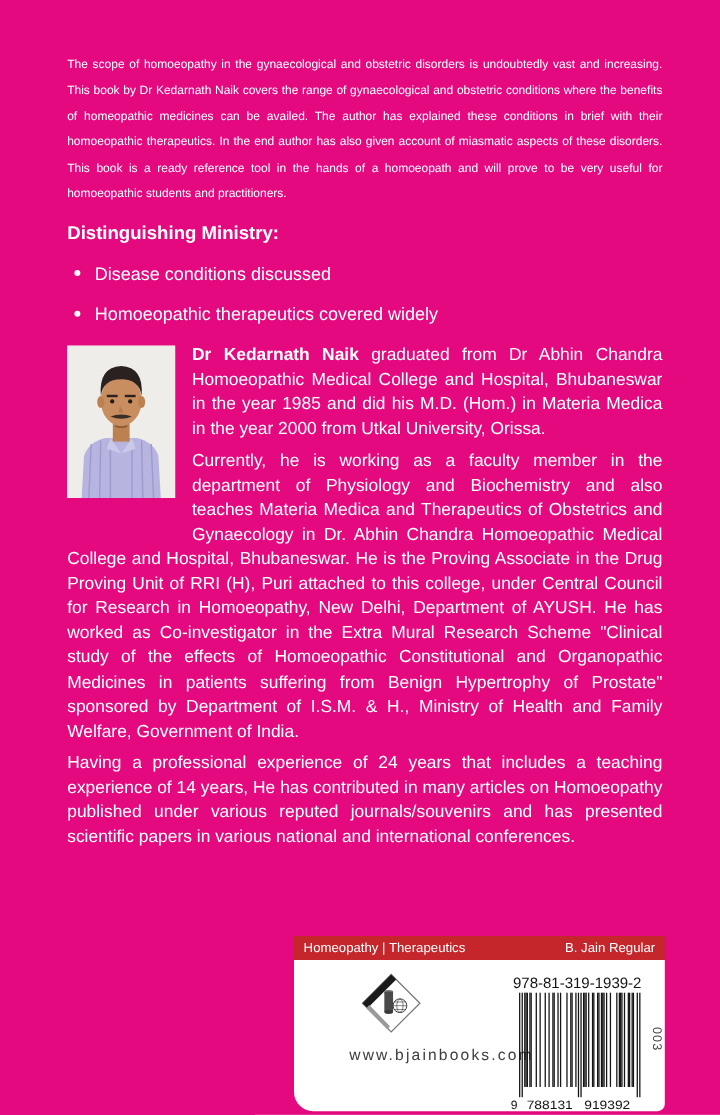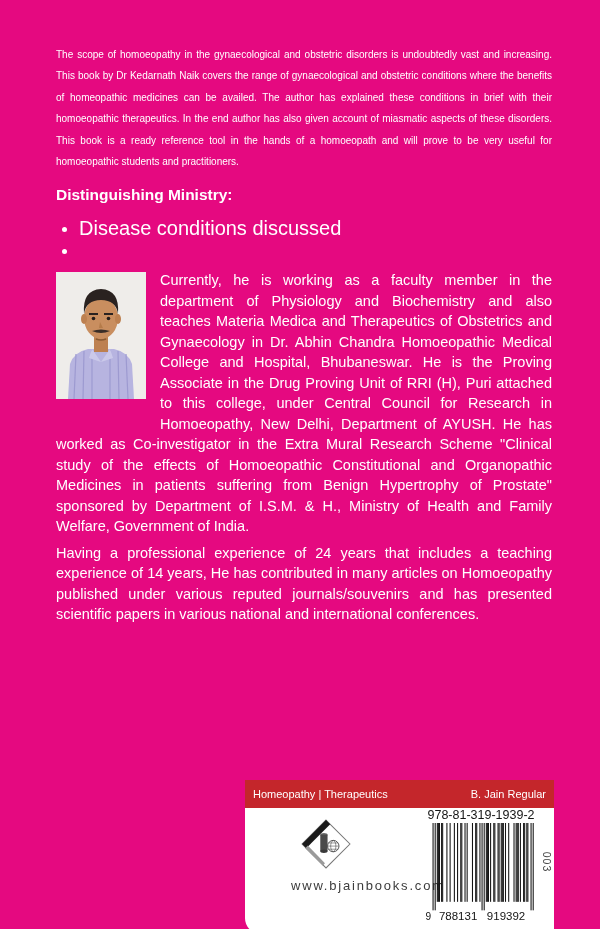--- a/index.html
+++ b/index.html
@@ -6,54 +6,55 @@
     --background:#E50980; --bar-red:#C4262B; --text:#FFFFFF;
     --label-bg:#FFFFFF; --barcode-ink:#141414; --website-ink:#3C3C3C;
   }
   *{margin:0;padding:0;box-sizing:border-box;}
   html,body{width:600px;height:929px;}
   body{font-family:"Liberation Sans",sans-serif;background:#fff;}
   .cover{position:relative;width:600px;height:929px;background:var(--background);color:var(--text);overflow:hidden;}
   .intro{margin:44px 48px 0 56px;font-size:10px;line-height:21.4px;text-align:justify;}
   .features-heading{margin:14px 48px 0 56px;font-size:15.5px;font-weight:bold;}
   .features-list{list-style:none;margin:14px 48px 0 62px;}
-  .features-list li{display:flex;align-items:baseline;font-size:20px;line-height:21px;margin-bottom:13px;}
+  .features-list li{display:flex;align-items:baseline;font-size:15px;line-height:21px;margin-bottom:13px;}
   .dot{flex:0 0 5px;width:5px;height:5px;border-radius:50%;background:var(--text);margin-right:12px;position:relative;top:-3px;}
   .bio{margin:8px 48px 0 56px;font-size:14.5px;line-height:20.5px;text-align:justify;}
   .bio p{margin-bottom:6px;}
   .bio .bold{font-weight:bold;}
   .photo{float:left;width:90px;height:127px;margin:2px 14px 26px 0;background:#F3F1EE;}
   .photo svg{display:block;width:100%;height:100%;}
   .label{position:absolute;left:245px;top:780px;width:309px;height:146px;}
-  .label-bar{height:28px;background:var(--bar-red);color:#fff;display:flex;justify-content:space-between;align-items:center;padding:0 8px;font-size:11px;}
+  .label-bar{height:20px;background:var(--bar-red);color:#fff;display:flex;justify-content:space-between;align-items:center;padding:0 8px;font-size:11px;}
   .label-body{position:relative;height:126px;background:var(--label-bg);border-radius:0 0 6px 16px;}
   .logo-col{position:absolute;left:6px;top:10px;width:150px;text-align:center;}
   .logo-col svg{display:inline-block;width:52px;height:52px;margin-bottom:4px;}
   .website{font-size:13px;letter-spacing:1.8px;color:var(--website-ink);white-space:nowrap;margin-left:40px;}
-  .barcode-col{position:absolute;right:8px;top:0;width:130px;text-align:center;}
+  .barcode-col{position:absolute;right:8px;top:12px;width:130px;text-align:center;}
   .isbn{font-size:12.5px;color:var(--barcode-ink);margin-bottom:1px;white-space:nowrap;}
   .barcode-col svg{display:inline-block;}
   .side-code{position:absolute;right:-12px;top:48px;transform:rotate(90deg);font-size:10.5px;color:#444;letter-spacing:1px;}
 </style>
 </head>
 <body>
 
 <div class="cover">
 
   <p class="intro">The scope of homoeopathy in the gynaecological and obstetric disorders is undoubtedly vast and increasing. This book by Dr Kedarnath Naik covers the range of gynaecological and obstetric conditions where the benefits of homeopathic medicines can be availed. The author has explained these conditions in brief with their homoeopathic therapeutics. In the end author has also given account of miasmatic aspects of these disorders. This book is a ready reference tool in the hands of a homoeopath and will prove to be very useful for homoeopathic students and practitioners.</p>
 
   <h2 class="features-heading">Distinguishing Ministry:</h2>
 
   <ul class="features-list">
     <li>
       <span class="dot"></span>
       <span>Disease conditions discussed</span>
     </li>
     <li>
       <span class="dot"></span>
+      <span>Homoeopathic therapeutics covered widely</span>
     </li>
   </ul>
 
   <div class="bio">
     <div class="photo">
       <svg viewBox="0 0 90 127">
         <rect x="0" y="0" width="90" height="127" fill="#F3F1EE"></rect>
         <rect x="0" y="0" width="90" height="127" fill="#E9E6E1" opacity="0.35"></rect>
 
         <path d="M12 127 L14 92 Q18 80 32 77 L58 77 Q72 80 76 92 L78 127 Z" fill="#B7B4E0"></path>
@@ -80,20 +81,21 @@
         <rect x="33" y="41" width="9" height="2" fill="#2A2220"></rect>
         <rect x="48" y="41" width="9" height="2" fill="#2A2220"></rect>
         <circle cx="37.5" cy="46.5" r="1.8" fill="#241C1A"></circle>
         <circle cx="52.5" cy="46.5" r="1.8" fill="#241C1A"></circle>
 
         <path d="M44 50 L43 56 L47 56 Z" fill="#B57B49"></path>
         <path d="M36 59 Q45 56 54 59 Q45 63 36 59 Z" fill="#3A2E28"></path>
         <path d="M40 67 Q45 69 50 67" stroke="#8A5A33" stroke-width="1.4" fill="none"></path>
       </svg>
     </div>
+    <p><span class="bold">Dr Kedarnath Naik</span><span> graduated from Dr Abhin Chandra Homoeopathic Medical College and Hospital, Bhubaneswar in the year 1985 and did his M.D. (Hom.) in Materia Medica in the year 2000 from Utkal University, Orissa.</span></p>
     <p>Currently, he is working as a faculty member in the department of Physiology and Biochemistry and also teaches Materia Medica and Therapeutics of Obstetrics and Gynaecology in Dr. Abhin Chandra Homoeopathic Medical College and Hospital, Bhubaneswar. He is the Proving Associate in the Drug Proving Unit of RRI (H), Puri attached to this college, under Central Council for Research in Homoeopathy, New Delhi, Department of AYUSH. He has worked as Co-investigator in the Extra Mural Research Scheme "Clinical study of the effects of Homoeopathic Constitutional and Organopathic Medicines in patients suffering from Benign Hypertrophy of Prostate" sponsored by Department of I.S.M. &amp; H., Ministry of Health and Family Welfare, Government of India.</p>
     <p>Having a professional experience of 24 years that includes a teaching experience of 14 years, He has contributed in many articles on Homoeopathy published under various reputed journals/souvenirs and has presented scientific papers in various national and international conferences.</p>
   </div>
 
   <div class="label">
     <div class="label-bar">
       <span>Homeopathy | Therapeutics</span>
       <span>B. Jain Regular</span>
     </div>
     <div class="label-body">

